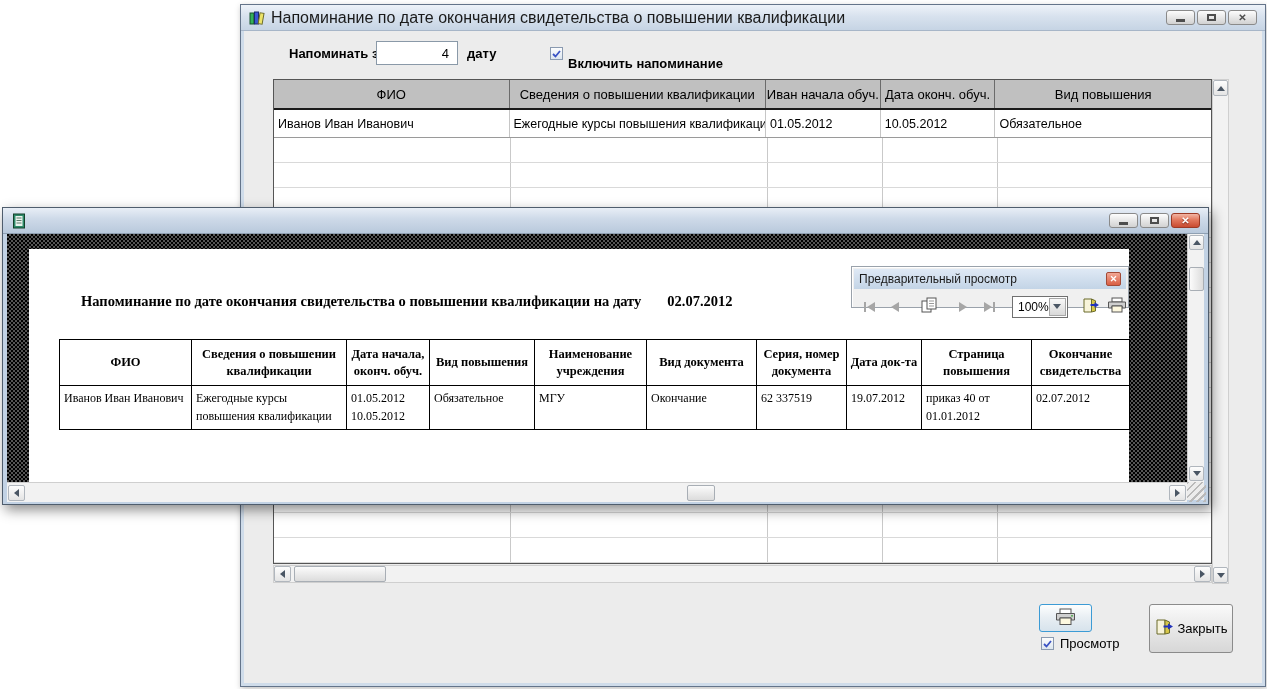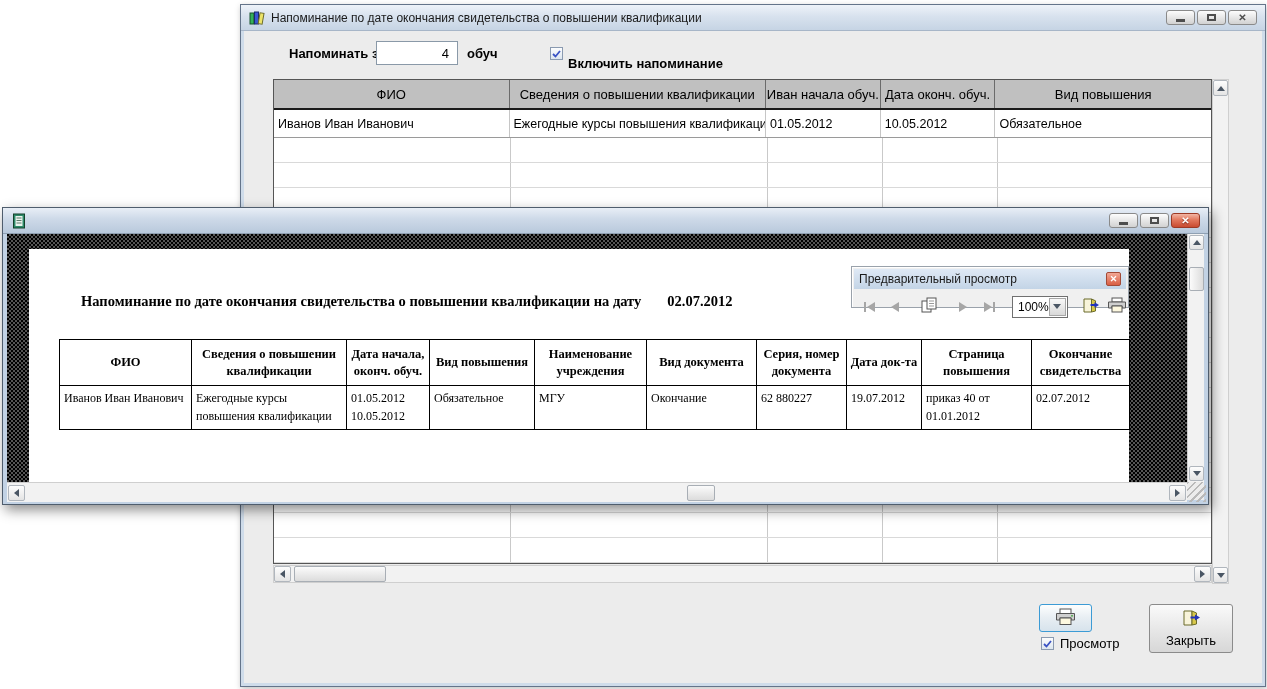--- a/index.html
+++ b/index.html
@@ -1,21 +1,21 @@
 <!DOCTYPE html>
 <html><head>
 <meta charset="utf-8">
 <style>
   * { margin:0; padding:0; box-sizing:border-box; }
   html,body { width:1267px; height:689px; }
   body { background:#ffffff; font-family:"Liberation Sans", sans-serif; overflow:hidden; position:relative; }
 
   .win { position:absolute; }
   .titlebar { position:absolute; left:0; top:0; right:0; height:26px; display:flex; align-items:center; padding:0 8px; }
-  .titlebar .title-text { font-size:12px; color:#1a1a1a; margin-left:6px; white-space:nowrap; overflow:hidden; }
+  .titlebar .title-text { font-size:16px; color:#1a1a1a; margin-left:6px; white-space:nowrap; overflow:hidden; }
   .app-icon { width:16px; height:16px; display:inline-flex; flex:0 0 auto; }
   .caption-buttons { margin-left:auto; display:flex; gap:2px; }
   .cap-btn { width:29px; height:15px; border:1px solid #8a8a8a; border-radius:3px;
              background:linear-gradient(#fdfdfd,#e9e9e9 45%,#d2d2d2); display:flex; align-items:center; justify-content:center; padding:0; cursor:default; }
   .cap-btn.red { background:linear-gradient(#f2b5a4,#e2785e 45%,#c94b31); border-color:#9c3a26; }
   .glyph-min { width:9px; height:3px; background:#4d4d4d; margin-top:6px; }
   .glyph-max { width:9px; height:7px; border:2px solid #4d4d4d; }
   .glyph-x { font-size:10px; font-weight:bold; color:#4d4d4d; line-height:1; }
   .cap-btn.red .glyph-x { color:#fff; text-shadow:0 1px 1px #7d2413; }
 
@@ -57,21 +57,21 @@
   #rem-hscroll { position:absolute; left:29px; top:534px; width:939px; height:18px; background:#f2f2f2; border:1px solid #cfcfcf; display:flex; align-items:center; }
   #rem-hscroll .sb-btn { width:17px; height:16px; flex:0 0 auto; }
   .h-thumb { height:16px; background:linear-gradient(#fbfbfb,#dcdcdc); border:1px solid #a8aeb5; border-radius:2px; }
 
   
   #print-button { position:absolute; left:795px; top:573px; width:53px; height:28px;
      border:1px solid #3c9bd5; border-radius:3px; background:linear-gradient(#fdfefe,#e8eef3 48%,#d7e3ec);
      display:flex; align-items:center; justify-content:center; }
   #close-button { position:absolute; left:905px; top:573px; width:84px; height:49px;
      border:1px solid #8b8b8b; border-radius:3px; background:linear-gradient(#fafafa,#e8e8e8 50%,#d7d7d7);
-     display:flex; flex-direction:column; align-items:center; justify-content:center; gap:3px;
+     display:flex; align-items:center; justify-content:center; gap:3px;
      font:13px "Liberation Sans",sans-serif; color:#000; }
   .footer-check-label { position:absolute; left:816px; top:605px; font-size:13px; color:#000; }
 
   
   #report-window { left:2px; top:207px; width:1207px; height:298px;
      background:#c2d2e4; border:1px solid #4f5d6d; box-shadow:3px 5px 12px rgba(0,0,0,.45); }
   #report-window .titlebar { background:linear-gradient(#e8eef6,#cdd9e8 45%,#b9c9dc); border-bottom:1px solid #8fa0b2; }
   #report-window .client { position:absolute; left:4px; right:4px; top:26px; bottom:4px; background:#ececec; }
   #preview-canvas { position:absolute; left:0; top:0; width:1180px; height:248px;
      background-image:conic-gradient(#555 25%, #000 0 50%, #555 0 75%, #000 0); background-size:4px 4px; }
@@ -134,21 +134,21 @@
         </button>
       <button class="cap-btn">
           <span class="glyph-x">✕</span>
         </button>
     </span>
   </header>
 
   <div class="client">
     <span class="param-label" style="left:45px; top:15px;">Напоминать за</span>
     <input id="days-input" value="4" style="">
-    <span class="param-label" style="left:223px; top:15px;">обуч</span>
+    <span class="param-label" style="left:223px; top:15px;">дату</span>
 
     <span class="checkbox" style="left:306px; top:16px;">
       <span>
         <svg width="9" height="8" viewBox="0 0 9 8">
             <path d="M1 4 L3.5 6.5 L8 1" fill="none" stroke="#3a53c4" stroke-width="1.8"></path>
           </svg>
       </span>
     </span>
     <span class="param-label" style="left:324px; top:15px;margin-top:10px;">Включить напоминание</span>
 
@@ -295,21 +295,21 @@
             <th>Окончание свидетельства</th>
           </tr>
           <tr>
             <td>Иванов Иван Иванович</td>
             <td>Ежегодные курсы повышения квалификации</td>
             <td class="pre">01.05.2012
 10.05.2012</td>
             <td>Обязательное</td>
             <td>МГУ</td>
             <td>Окончание</td>
-            <td>62 880227</td>
+            <td>62 337519</td>
             <td>19.07.2012</td>
             <td>приказ 40 от 01.01.2012</td>
             <td>02.07.2012</td>
           </tr>
         </tbody>
           </table>
 
         <div id="preview-toolbar">
           <div class="pt-title">
             <span>Предварительный просмотр</span>

